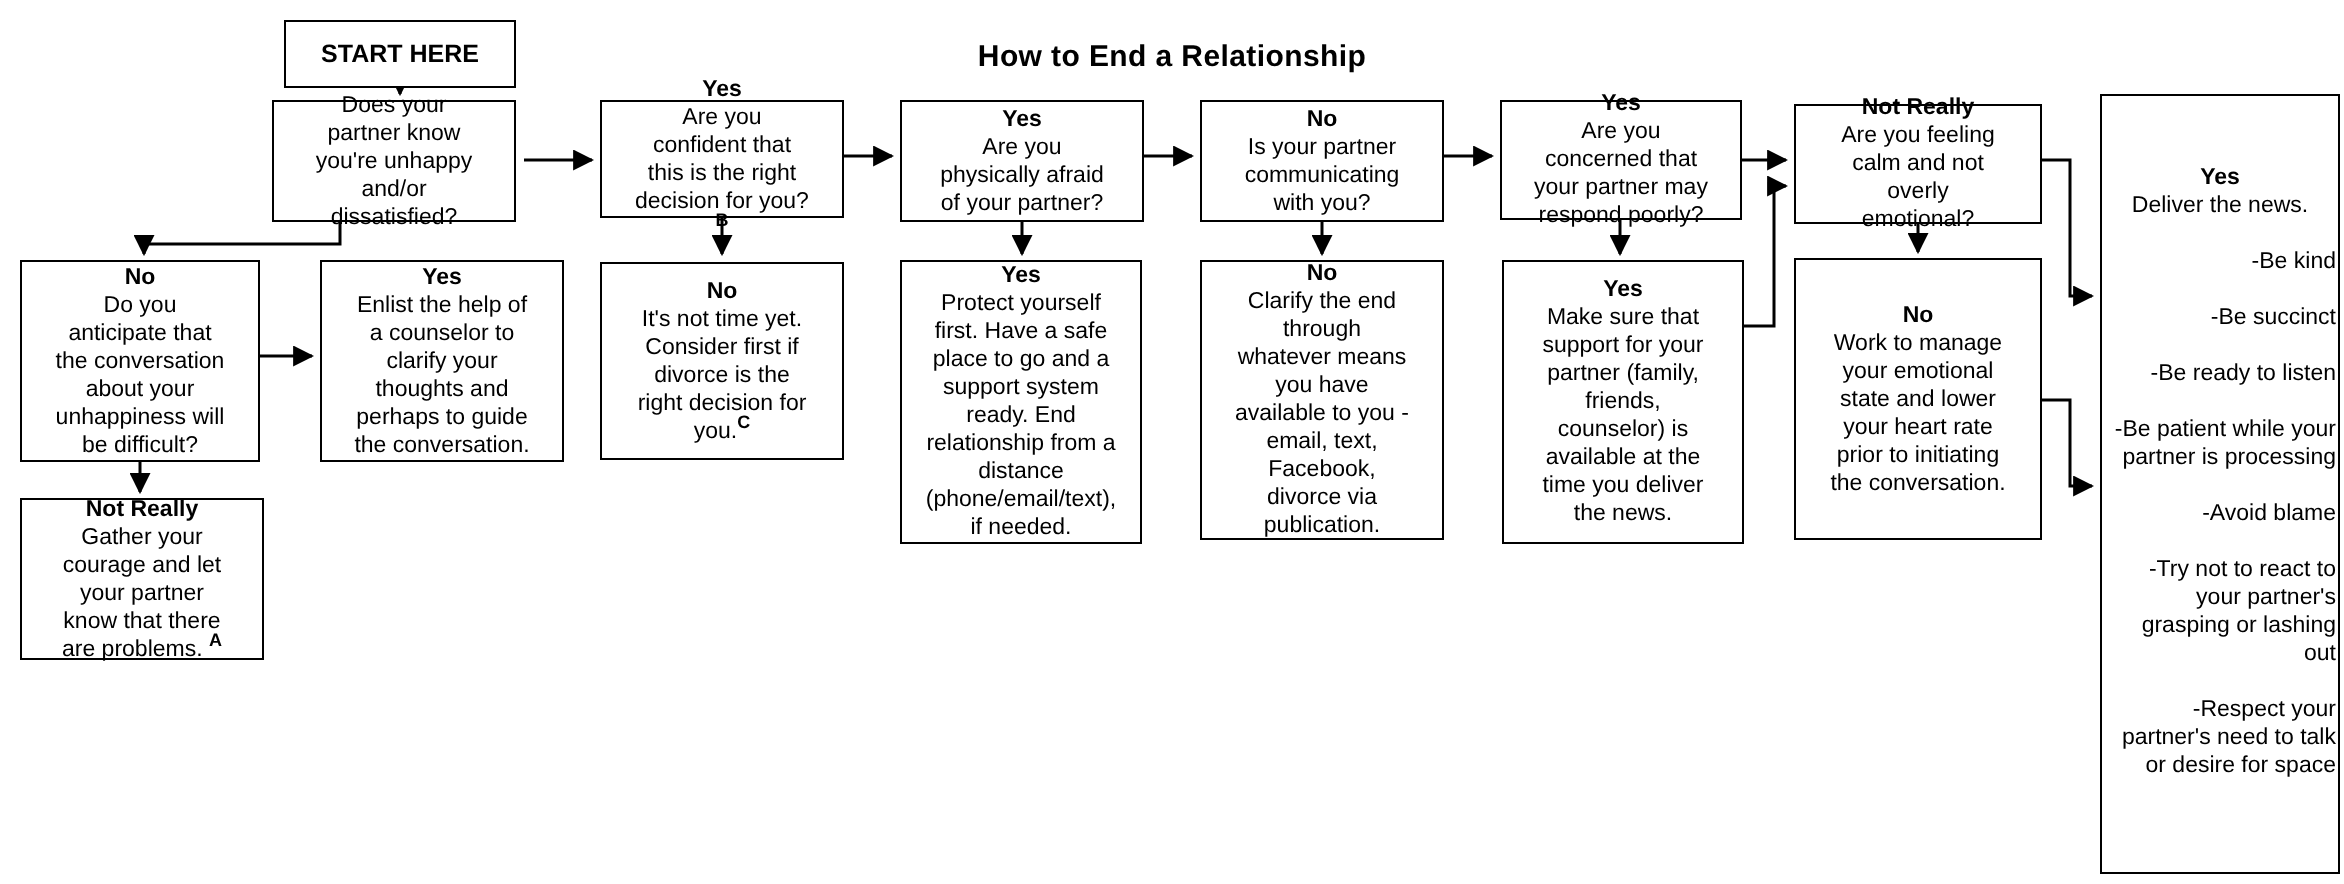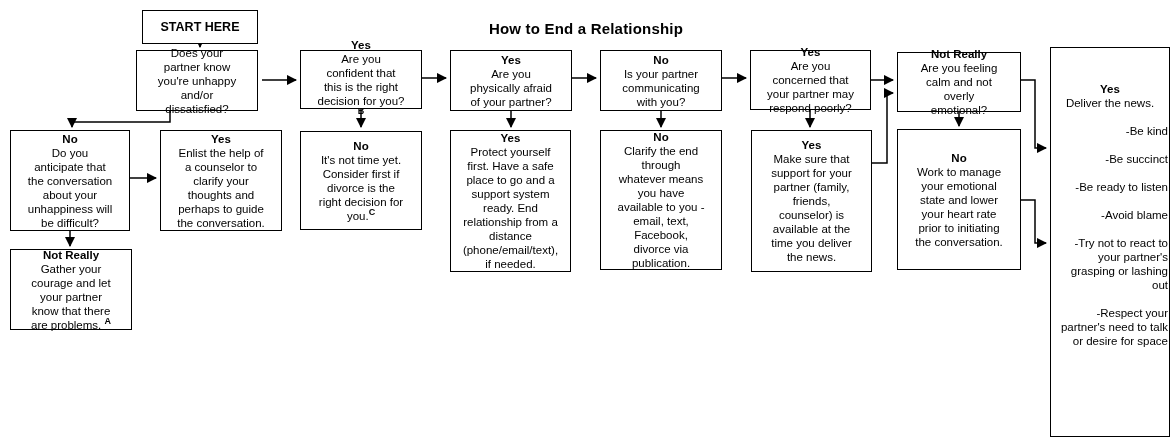--- a/index.html
+++ b/index.html
@@ -174,19 +174,20 @@
     <div class="text">Work to manage your emotional state and lower your heart rate prior to initiating the conversation.</div>
   </div>
 
   <div class="box deliver" style="left:1050px;top:47px;width:120px;height:390px">
     <div class="label">Yes</div>
     <div class="head-text">Deliver the news.</div>
     <div class="bullets">
       <div class="bullet">Be kind</div>
       <div class="bullet">Be succinct</div>
       <div class="bullet">Be ready to listen</div>
+      <div class="bullet">Be patient while your partner is processing</div>
       <div class="bullet">Avoid blame</div>
       <div class="bullet">Try not to react to your partner's grasping or lashing out</div>
       <div class="bullet">Respect your partner's need to talk or desire for space</div>
     </div>
   </div>
 
 </div>
 
 </body></html>

